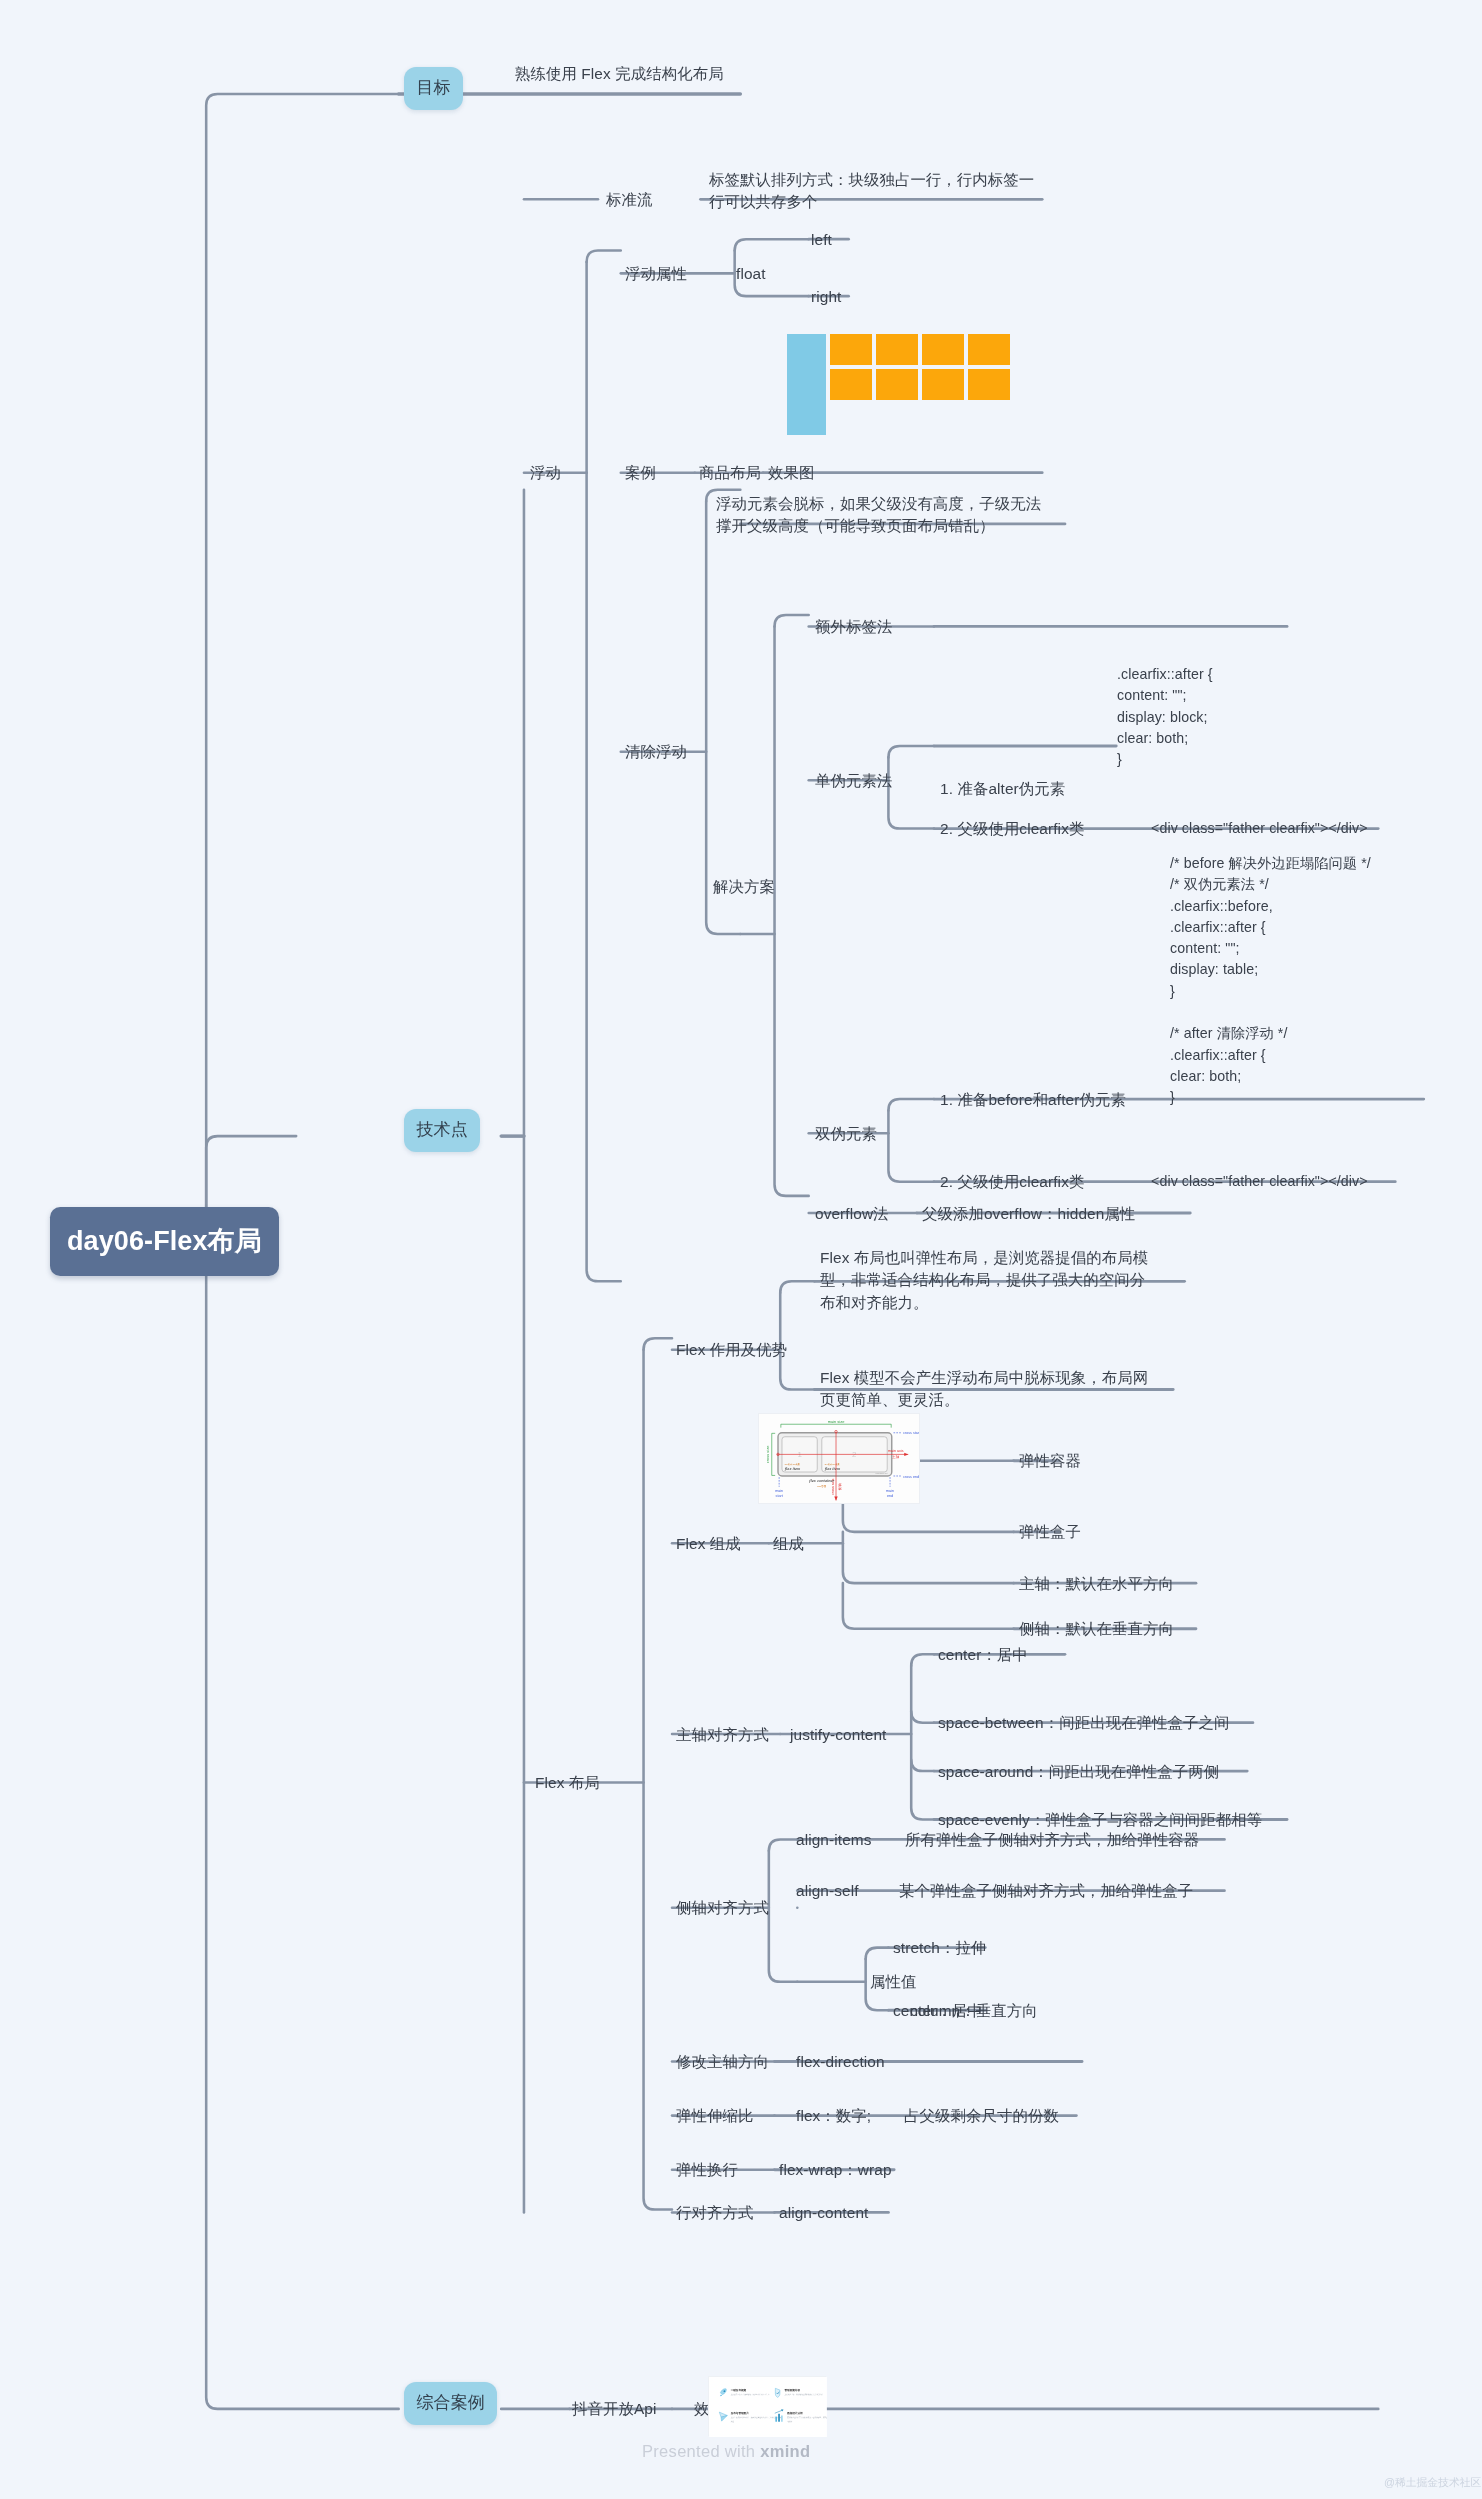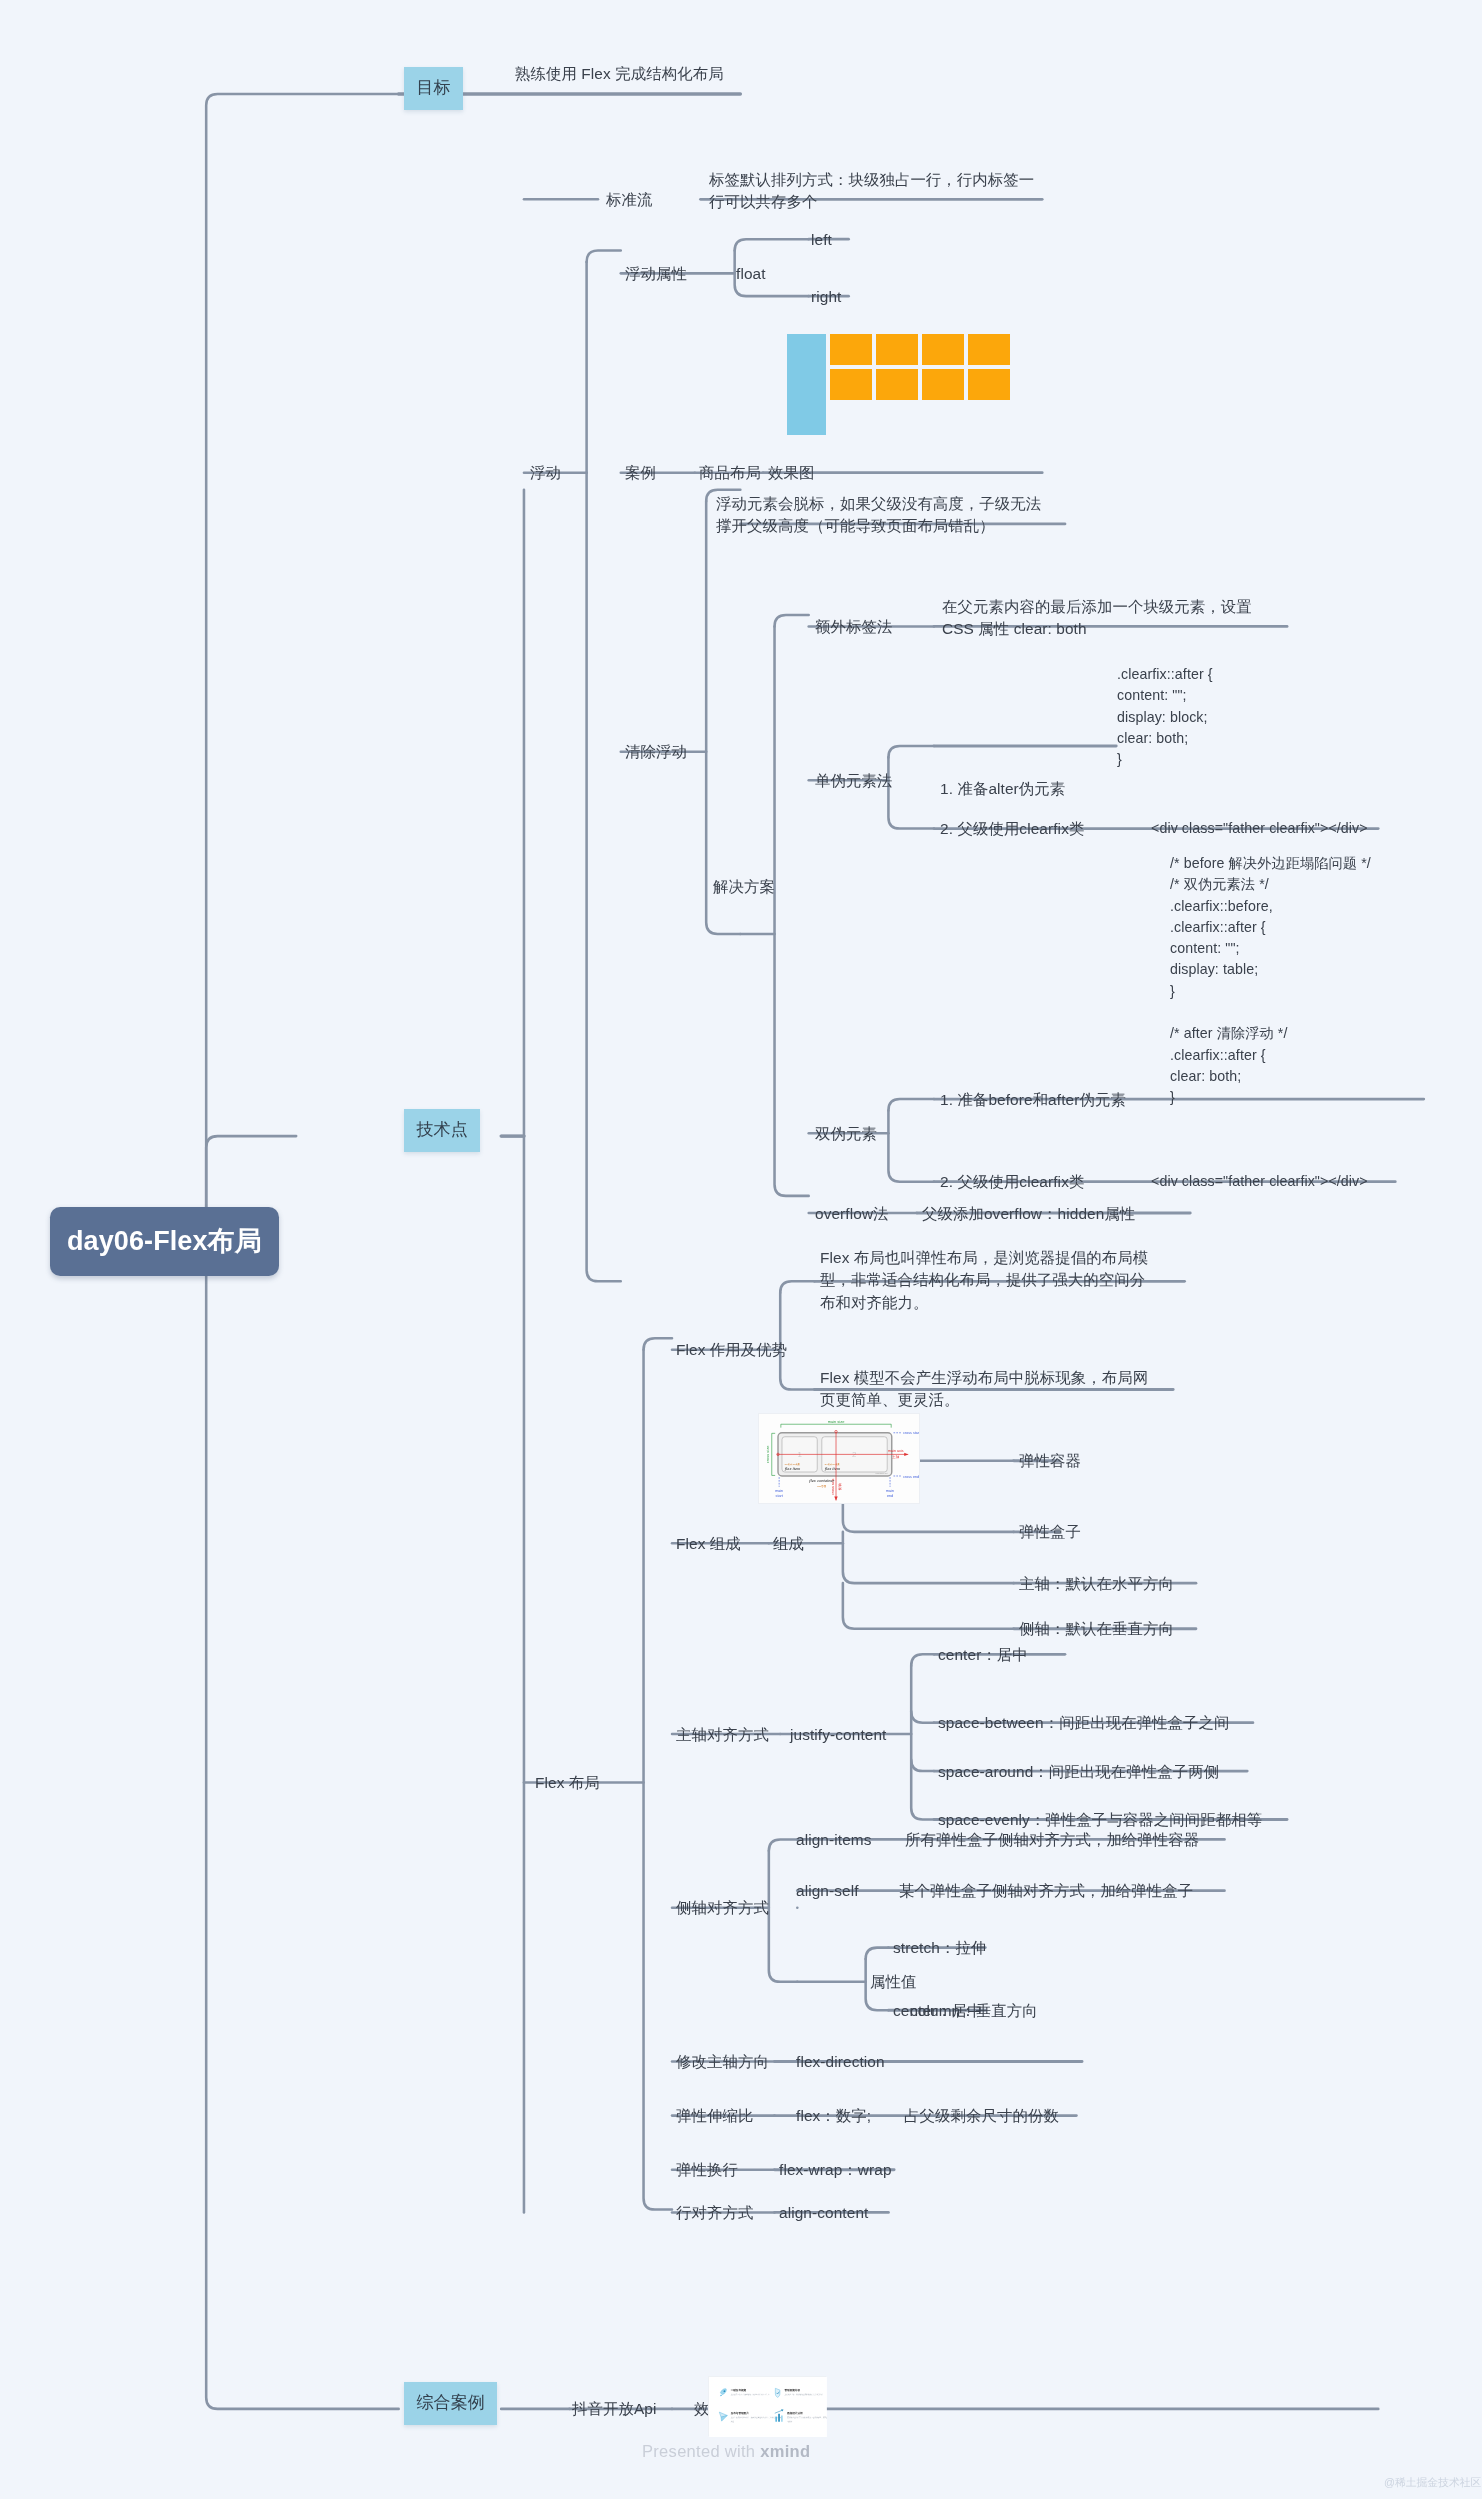--- a/index.html
+++ b/index.html
@@ -26,21 +26,21 @@
     font-weight: bold;
     border-radius: 10.2px;
     padding: 15px 17px;
     font-size: 27px;
     box-shadow: 0 2.3px 5.7px rgba(60,80,110,.25);
     white-space: nowrap;
   }
   .branch {
     background: #9bd3e8;
     color: #33414e;
-    border-radius: 0;
+    border-radius: 12px;
     padding: 9px 12.5px;
     font-size: 17px;
     box-shadow: 0 1.7px 4px rgba(90,120,150,.18);
     white-space: nowrap;
   }
   .t { font-size: 15.4px; white-space: nowrap; }
   .t.wrap { white-space: pre-line; }
   .code { font-size: 14.2px; line-height: 1.5; white-space: pre-line; }
   .imgbox { position:absolute; }
   .prodgrid { display:flex; gap:4px; }
@@ -232,22 +232,20 @@
       </div>
     </div>
   </div>
 
   <div class="node t" style="left:625px; top:741px;text-align:center;">清除浮动</div>
   <div class="node t wrap" style="left:716px; top:493px; width:364px;">浮动元素会脱标，如果父级没有高度，子级无法
 撑开父级高度（可能导致页面布局错乱）</div>
   <div class="node t" style="left:713px; top:876px;">解决方案</div>
 
   <div class="node t" style="left:815px; top:616px;">额外标签法</div>
-  <div class="node t wrap" style="left:942px; top:596px; width:353px;">在父元素内容的最后添加一个块级元素，设置
-CSS 属性 clear: both</div>
 
   <div class="node t" style="left:815px; top:770px;">单伪元素法</div>
   <div class="node t" style="left:940px; top:736px;margin-top:42px;">1. 准备alter伪元素</div>
   <div class="node code" style="left:1117px; top:664px;">.clearfix::after {
   content: "";
   display: block;
   clear: both;
 }</div>
   <div class="node t" style="left:940px; top:818px;">2. 父级使用clearfix类</div>
   <div class="node code" style="left:1151px; top:818px;">&lt;div class="father clearfix"&gt;&lt;/div&gt;</div>

